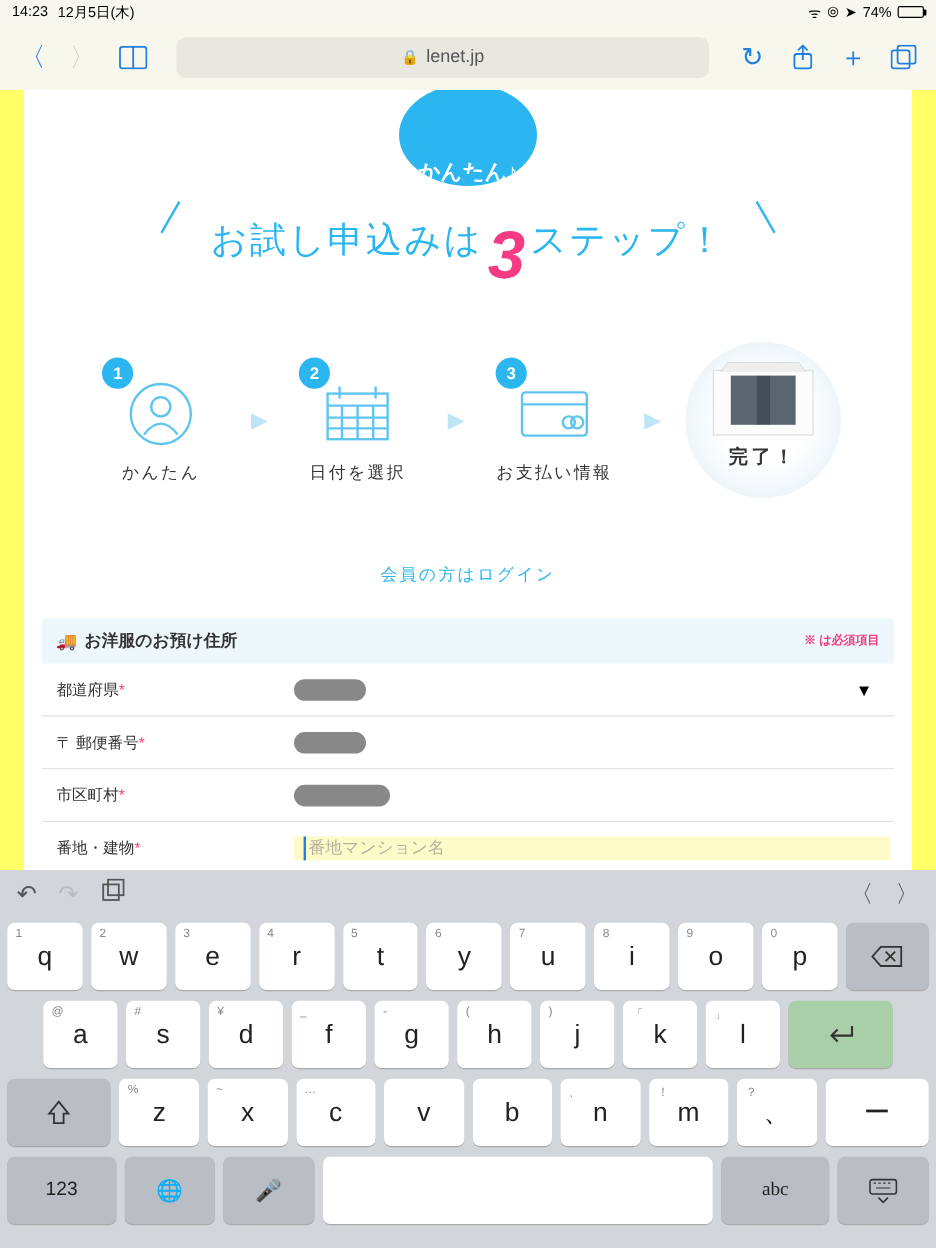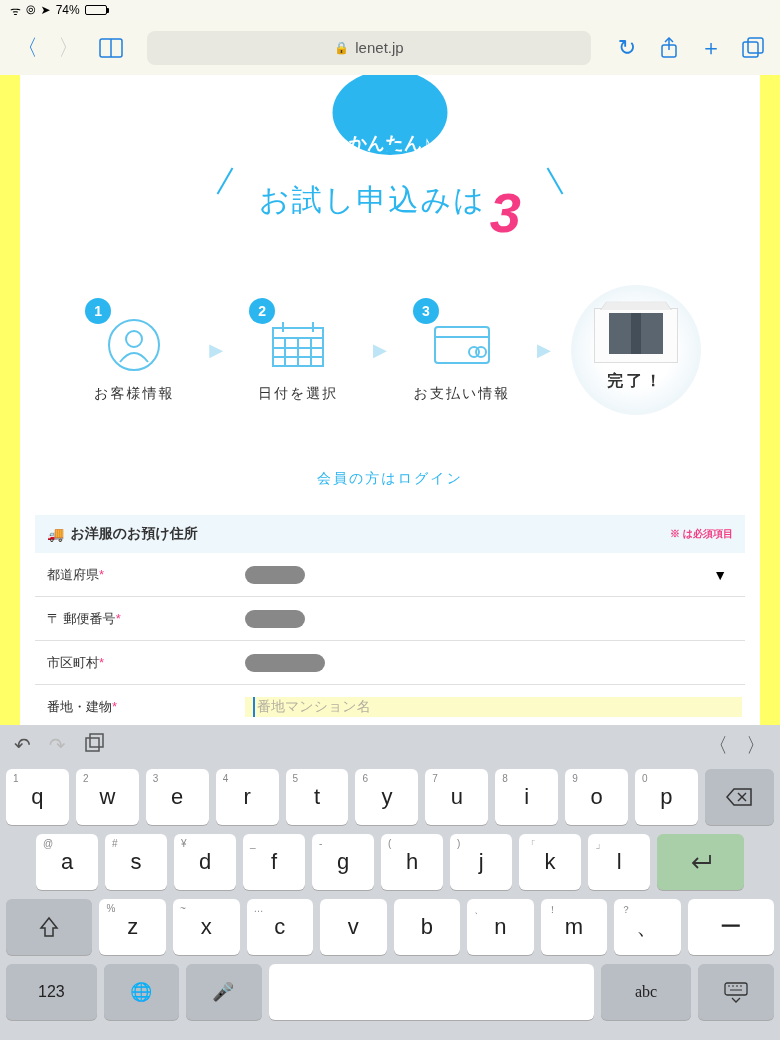--- a/index.html
+++ b/index.html
@@ -79,20 +79,24 @@
   .kb-bottom .key { height:56px;}
   .key.num { flex:1.2; font-size:16px;}
   .key.space { flex:4.3;}
   .key.abc { flex:1.2; font-size:16px;font-family:Liberation Serif, serif;}
   .ret-svg { width:26px; height:20px; }
 </style>
 </head>
 <body>
 
 <div class="status-bar">
+  <div class="status-left">
+    <span>14:23</span>
+    <span>12月5日(木)</span>
+  </div>
   <div class="status-right">
     <span>ᯤ</span>
     <span>⦾</span>
     <span>➤</span>
     <span>74%</span>
     <span class="battery"><span class="battery-fill"></span></span>
   </div>
 </div>
 
 <div class="browser-bar">
@@ -127,34 +131,35 @@
 
 <div class="page-wrap">
   <div class="page-inner">
     <div class="bubble">
       <span>かんたん♪</span>
     </div>
     <div class="heading-row">
       <span class="heading-line l"></span>
       <span class="heading-text">お試し申込みは</span>
       <span class="heading-num">3</span>
+      <span class="heading-text">ステップ！</span>
       <span class="heading-line r"></span>
     </div>
 
     <div class="steps-row">
       <div class="step">
         <span class="step-badge">1</span>
         <span class="step-icon">
           <svg class="person-svg" width="54" height="54" viewBox="0 0 54 54">
               <circle cx="27" cy="27" r="25"></circle>
               <circle cx="27" cy="21" r="8"></circle>
               <path d="M13 44 q14 -18 28 0"></path>
             </svg>
         </span>
-        <span class="step-label">お客様情報</span>
+        <span class="step-label">かんたん</span>
       </div>
       <span class="arrow-step">▶</span>
       <div class="step">
         <span class="step-badge">2</span>
         <span class="step-icon">
           <svg class="cal-svg" width="58" height="50" viewBox="0 0 58 50">
               <rect x="4" y="8" width="50" height="38"></rect>
               <line x1="4" y1="18" x2="54" y2="18"></line>
               <line x1="14" y1="2" x2="14" y2="12"></line>
               <line x1="44" y1="2" x2="44" y2="12"></line>

